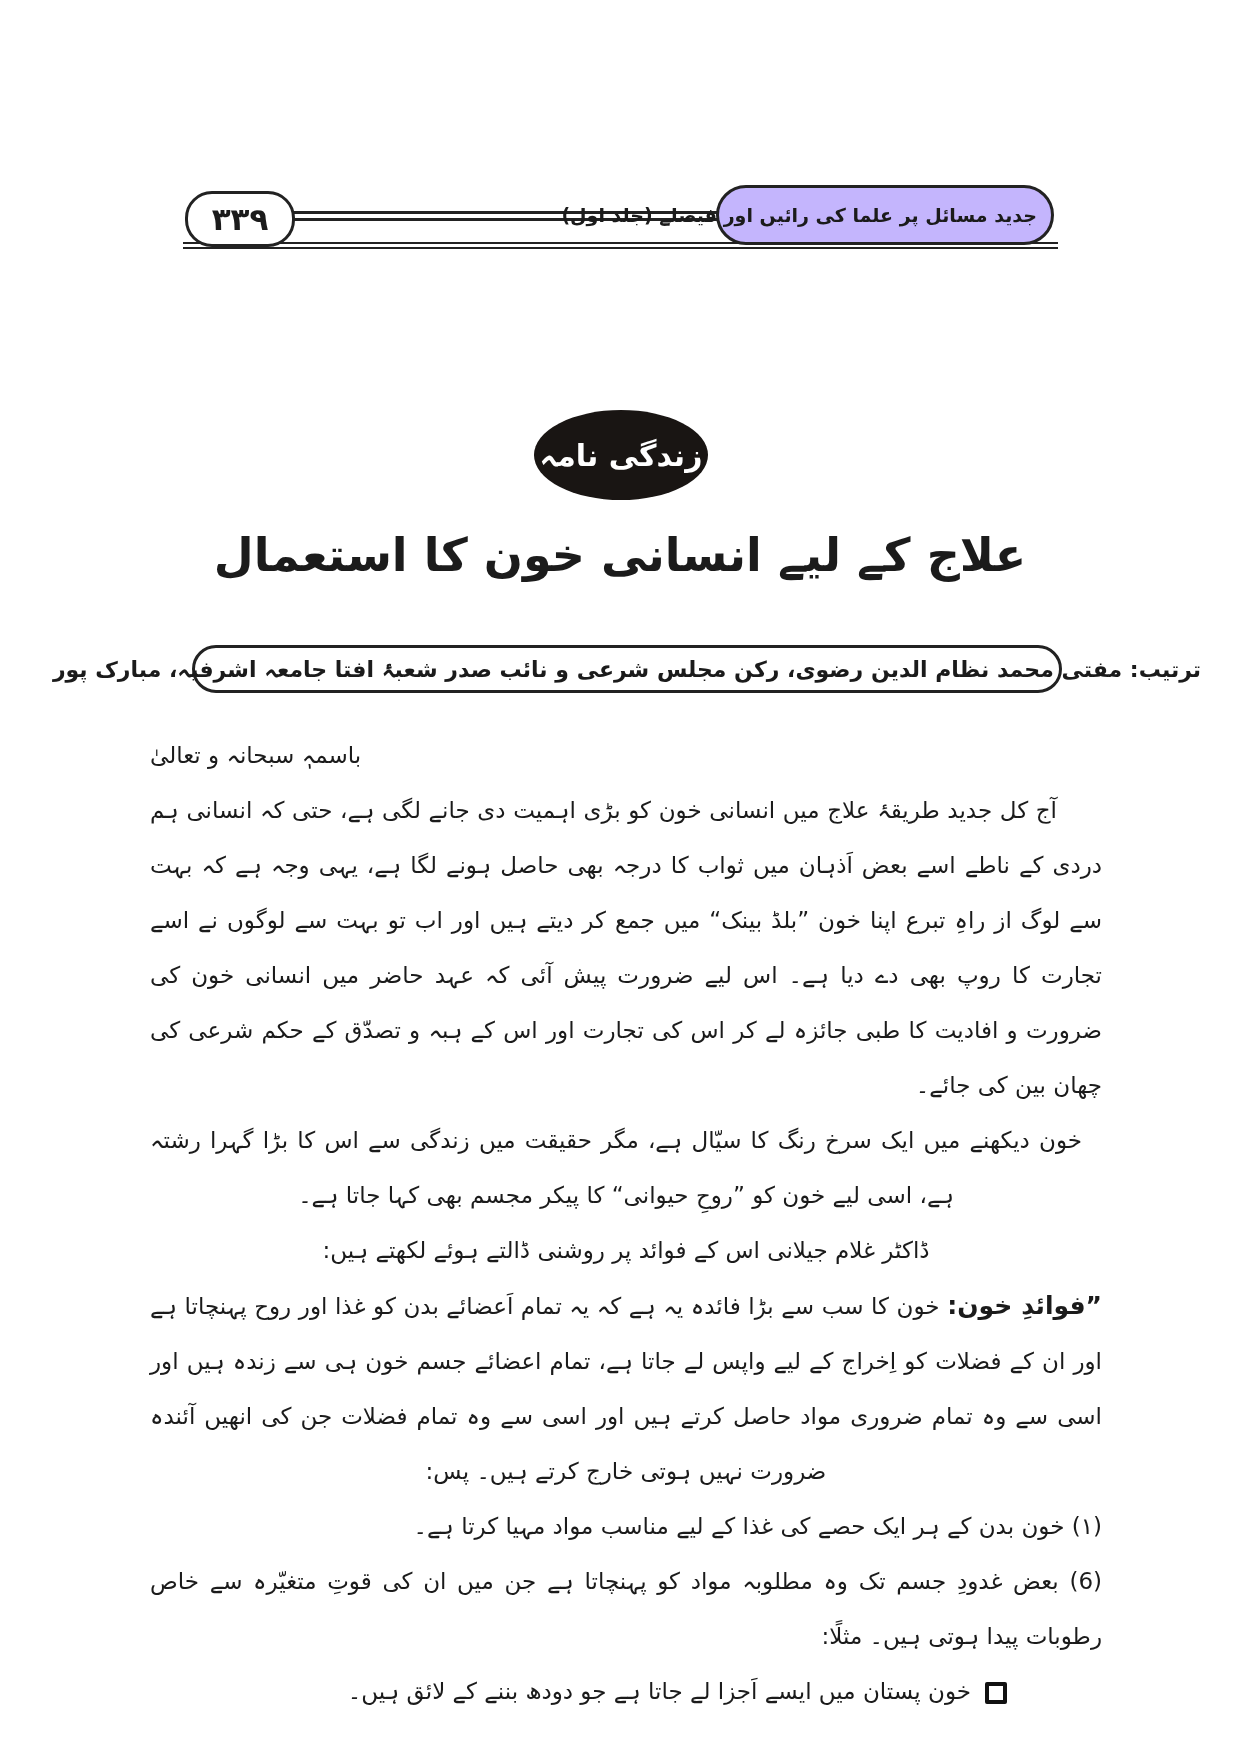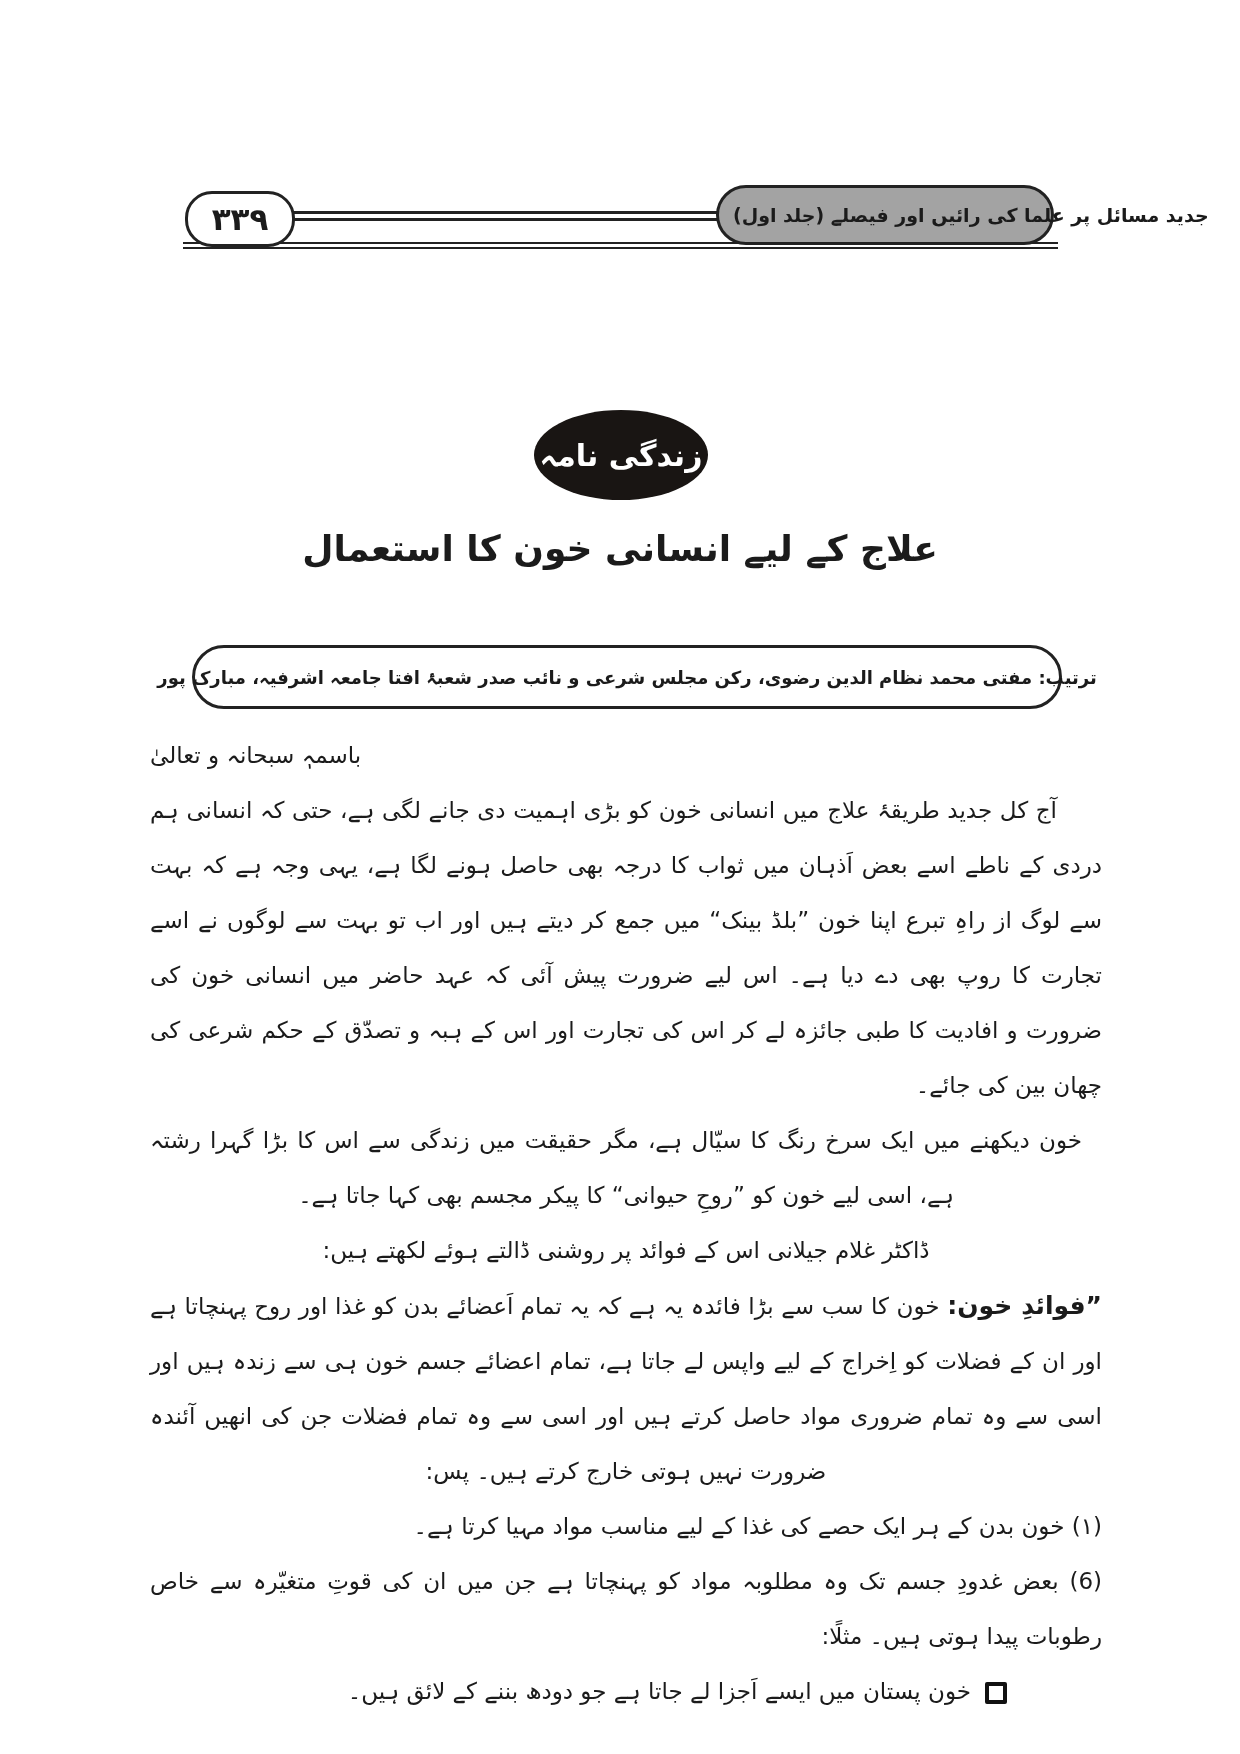--- a/index.html
+++ b/index.html
@@ -22,42 +22,42 @@
     border-top:3px solid #222;border-bottom:3px solid #222;
   }
   .pagenum-pill{
     position:absolute;left:185px;top:191px;width:104px;height:50px;
     border:3px solid #222;border-radius:27px;background:#fff;
     display:flex;align-items:center;justify-content:center;
     font-size:31px;font-weight:bold;z-index:2;
   }
   .hdr-title-box{
     position:absolute;left:716px;top:185px;width:338px;height:60px;
-    border:3px solid #222;border-radius:31px;background:#a3a3a3;
-    display:flex;align-items:center;justify-content:flex-end;
+    border:3px solid #222;border-radius:31px;background:#c4b5fd;
+    display:flex;align-items:center;justify-content:flex-start;
     font-size:19px;font-weight:bold;direction:rtl;z-index:2;
     padding:0 14px;box-sizing:border-box;white-space:nowrap;
   }
   
   .stamp{
     position:absolute;left:534px;top:410px;width:174px;height:90px;
     background:#191513;border-radius:50%;
     color:#fff;display:flex;align-items:center;justify-content:center;
     font-size:30px;font-weight:bold;direction:rtl;
   }
   .article-title{
     position:absolute;left:0;right:0;top:528px;margin:0;
-    text-align:center;font-size:36px;font-weight:bold;direction:rtl;
+    text-align:center;font-size:46px;font-weight:bold;direction:rtl;
     letter-spacing:-1px;
   }
   .byline-box{
-    position:absolute;left:192px;right:178px;top:645px;height:64px;
+    position:absolute;left:192px;right:178px;top:645px;height:48px;
     border:3px solid #222;border-radius:33px;background:#fff;
     display:flex;align-items:center;justify-content:center;
-    font-size:18px;font-weight:bold;direction:rtl;
+    font-size:22px;font-weight:bold;direction:rtl;
     padding:0 18px;box-sizing:border-box;white-space:nowrap;
   }
   
   .body{
     position:absolute;left:150px;right:138px;top:728px;
     direction:rtl;text-align:justify;
     font-size:23px;line-height:55px;
   }
   .body p{margin:0;}
   .basmala{text-align:left;}

